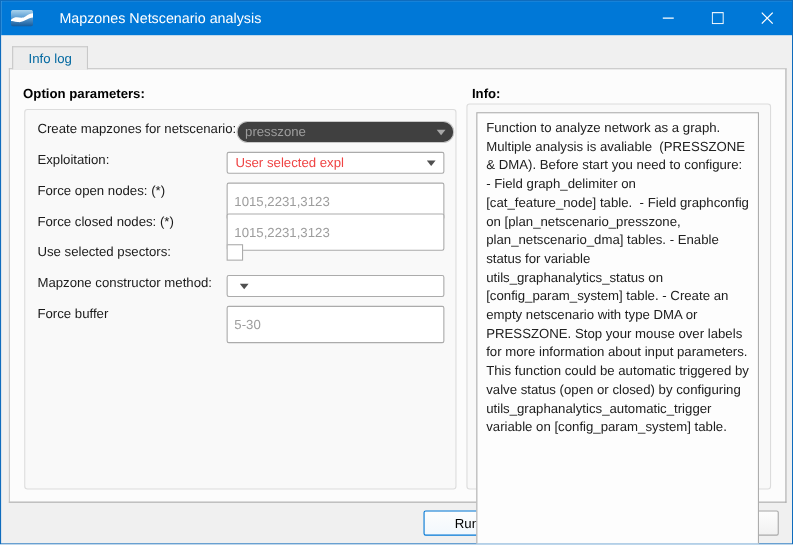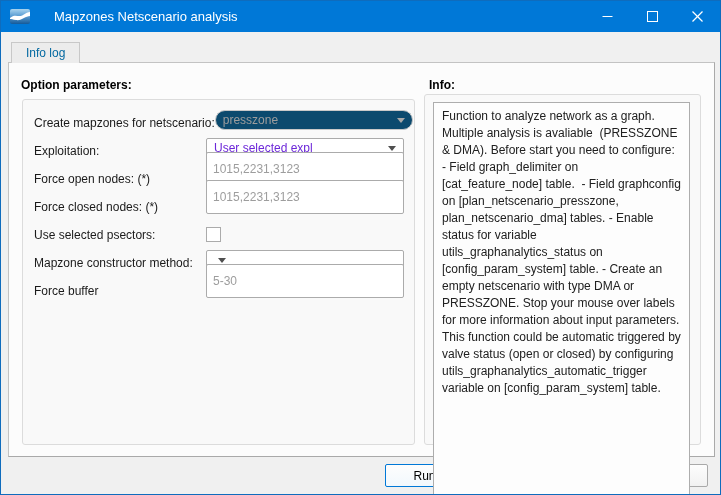--- a/index.html
+++ b/index.html
@@ -52,35 +52,35 @@
 
   .groupbox {
     position: absolute; background: #f9f9f9;
     border: 1px solid #dcdcdc; border-radius: 3px;
   }
   .groupbox.left { left: 13px; top: 36px; width: 393px; height: 346px; }
   .groupbox.info { left: 415px; top: 31px; width: 277px; height: 351px; }
 
   
   .fields { padding: 10px 11px 0 11px; }
-  .form-row { display: flex; align-items: flex-end; height: 20px; margin-bottom: 8px; }
+  .form-row { display: flex; align-items: flex-start; height: 20px; margin-bottom: 8px; }
   .field-label { flex: 0 0 172px; white-space: nowrap; color: #1a1a1a; }
 
   .combo {
     flex: 0 0 198px; height: 20px; background: #ffffff;
     border: 1px solid #ababab; border-radius: 2px;
-    display: flex; align-items: center; padding: 0 7px; color: #6d28d9;
+    display: flex; align-items: center; padding: 0 7px; color: #ef4444;
   }
   .combo .combo-value { flex: 1; white-space: nowrap; overflow: hidden; }
   .caret {
     width: 0; height: 0; margin-left: 4px;
     border-left: 4px solid transparent; border-right: 4px solid transparent;
     border-top: 5px solid #4f4f4f;
   }
-  .combo.disabled { background: #0c4a6e; color: #9d9d9d; border-color: #c9c9c9; border-radius: 10px; }
+  .combo.disabled { background: #404040; color: #9d9d9d; border-color: #c9c9c9; border-radius: 10px; }
   .combo.disabled .caret { border-top-color: #a8a8a8; }
 
   .textbox {
     flex: 0 0 198px; height: 20px; background: #ffffff;
     border: 1px solid #ababab; border-radius: 2px; padding: 16px 6px;
     font-family: "Liberation Sans", sans-serif; font-size: 12px; color: #000;
     outline: none;
   }
   .textbox::placeholder { color: #9d9d9d; opacity: 1; }
 

